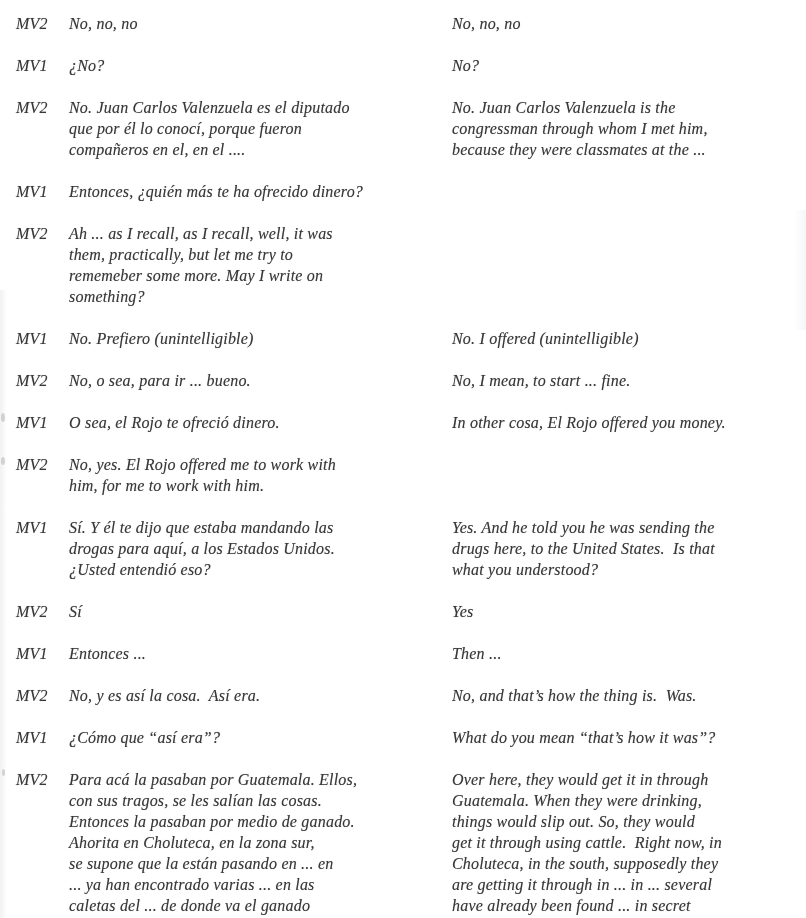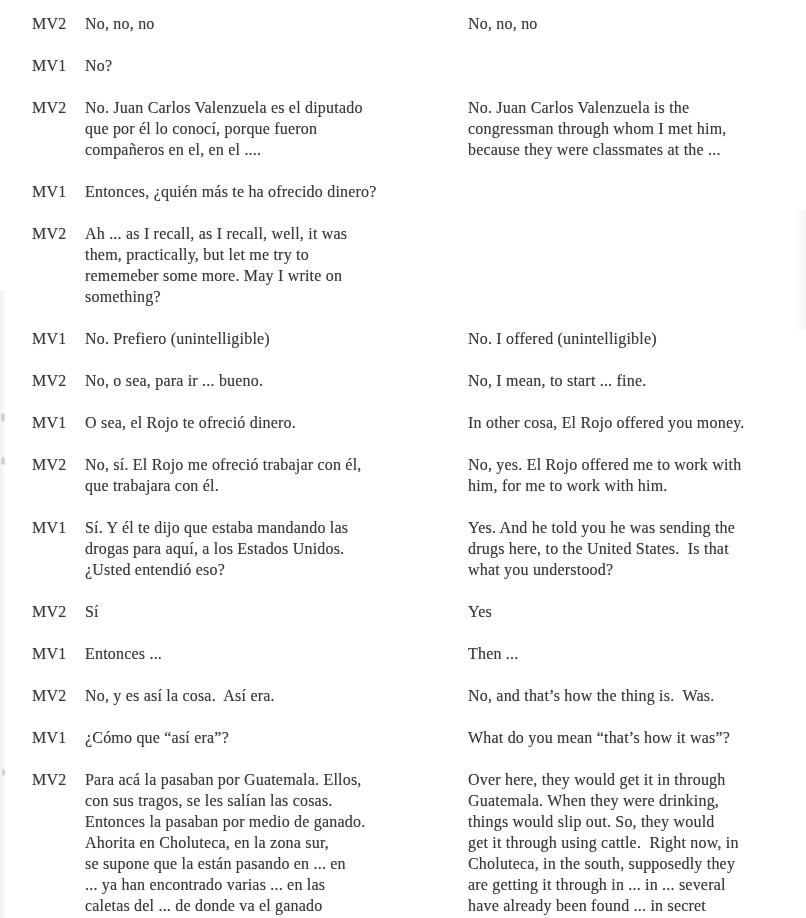--- a/index.html
+++ b/index.html
@@ -21,23 +21,24 @@
     text-shadow: 0 0 0.8px rgba(60,60,60,0.45);
     letter-spacing: 0.2px;
   }
   .transcript {
     position: relative;
     padding-top: 13px;
   }
   .row {
     display: grid;
     grid-template-columns: 53px 383px 1fr;
-    padding-left: 32px;
+    padding-left: 16px;
     margin-bottom: 21px;
     align-items: start;
+    font-style: italic;
   }
   .row:last-child { margin-bottom: 0; }
   .speaker {
     white-space: nowrap;
   }
   .utterance {
     white-space: pre-wrap;
     padding-right: 6px;
   }
   
@@ -77,20 +78,21 @@
 
   <div class="transcript" id="rows">
   <div class="row">
     <div class="speaker">MV2</div>
     <div class="utterance spanish">No, no, no</div>
     <div class="utterance english">No, no, no</div>
   </div>
 
   <div class="row">
     <div class="speaker">MV1</div>
+    <div class="utterance spanish">¿No?</div>
     <div class="utterance english">No?</div>
   </div>
 
   <div class="row">
     <div class="speaker">MV2</div>
     <div class="utterance spanish">No. Juan Carlos Valenzuela es el diputado
 que por él lo conocí, porque fueron
 compañeros en el, en el ....</div>
     <div class="utterance english">No. Juan Carlos Valenzuela is the
 congressman through whom I met him,
@@ -123,22 +125,20 @@
   </div>
 
   <div class="row">
     <div class="speaker">MV1</div>
     <div class="utterance spanish">O sea, el Rojo te ofreció dinero.</div>
     <div class="utterance english">In other cosa, El Rojo offered you money.</div>
   </div>
 
   <div class="row">
     <div class="speaker">MV2</div>
-    <div class="utterance spanish">No, sí. El Rojo me ofreció trabajar con él,
-que trabajara con él.</div>
     <div class="utterance english">No, yes. El Rojo offered me to work with
 him, for me to work with him.</div>
   </div>
 
   <div class="row">
     <div class="speaker">MV1</div>
     <div class="utterance spanish">Sí. Y él te dijo que estaba mandando las
 drogas para aquí, a los Estados Unidos.
 ¿Usted entendió eso?</div>
     <div class="utterance english">Yes. And he told you he was sending the

